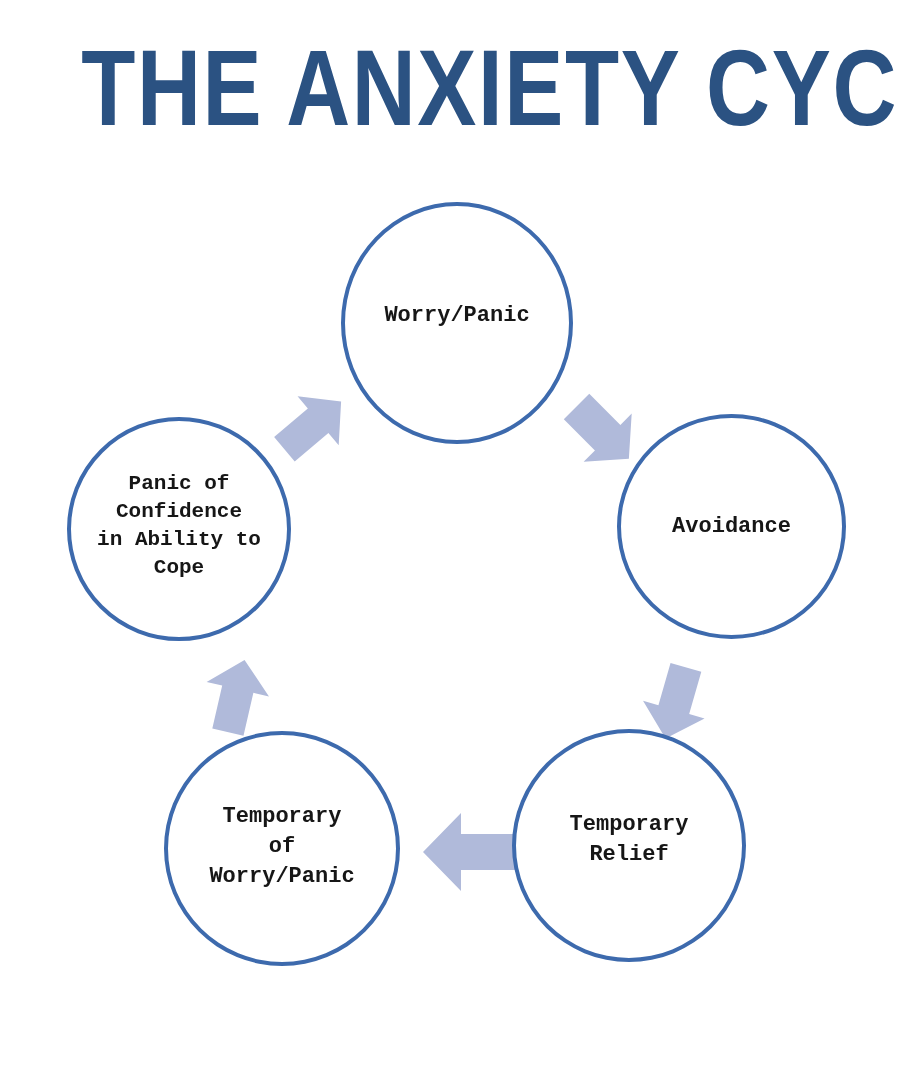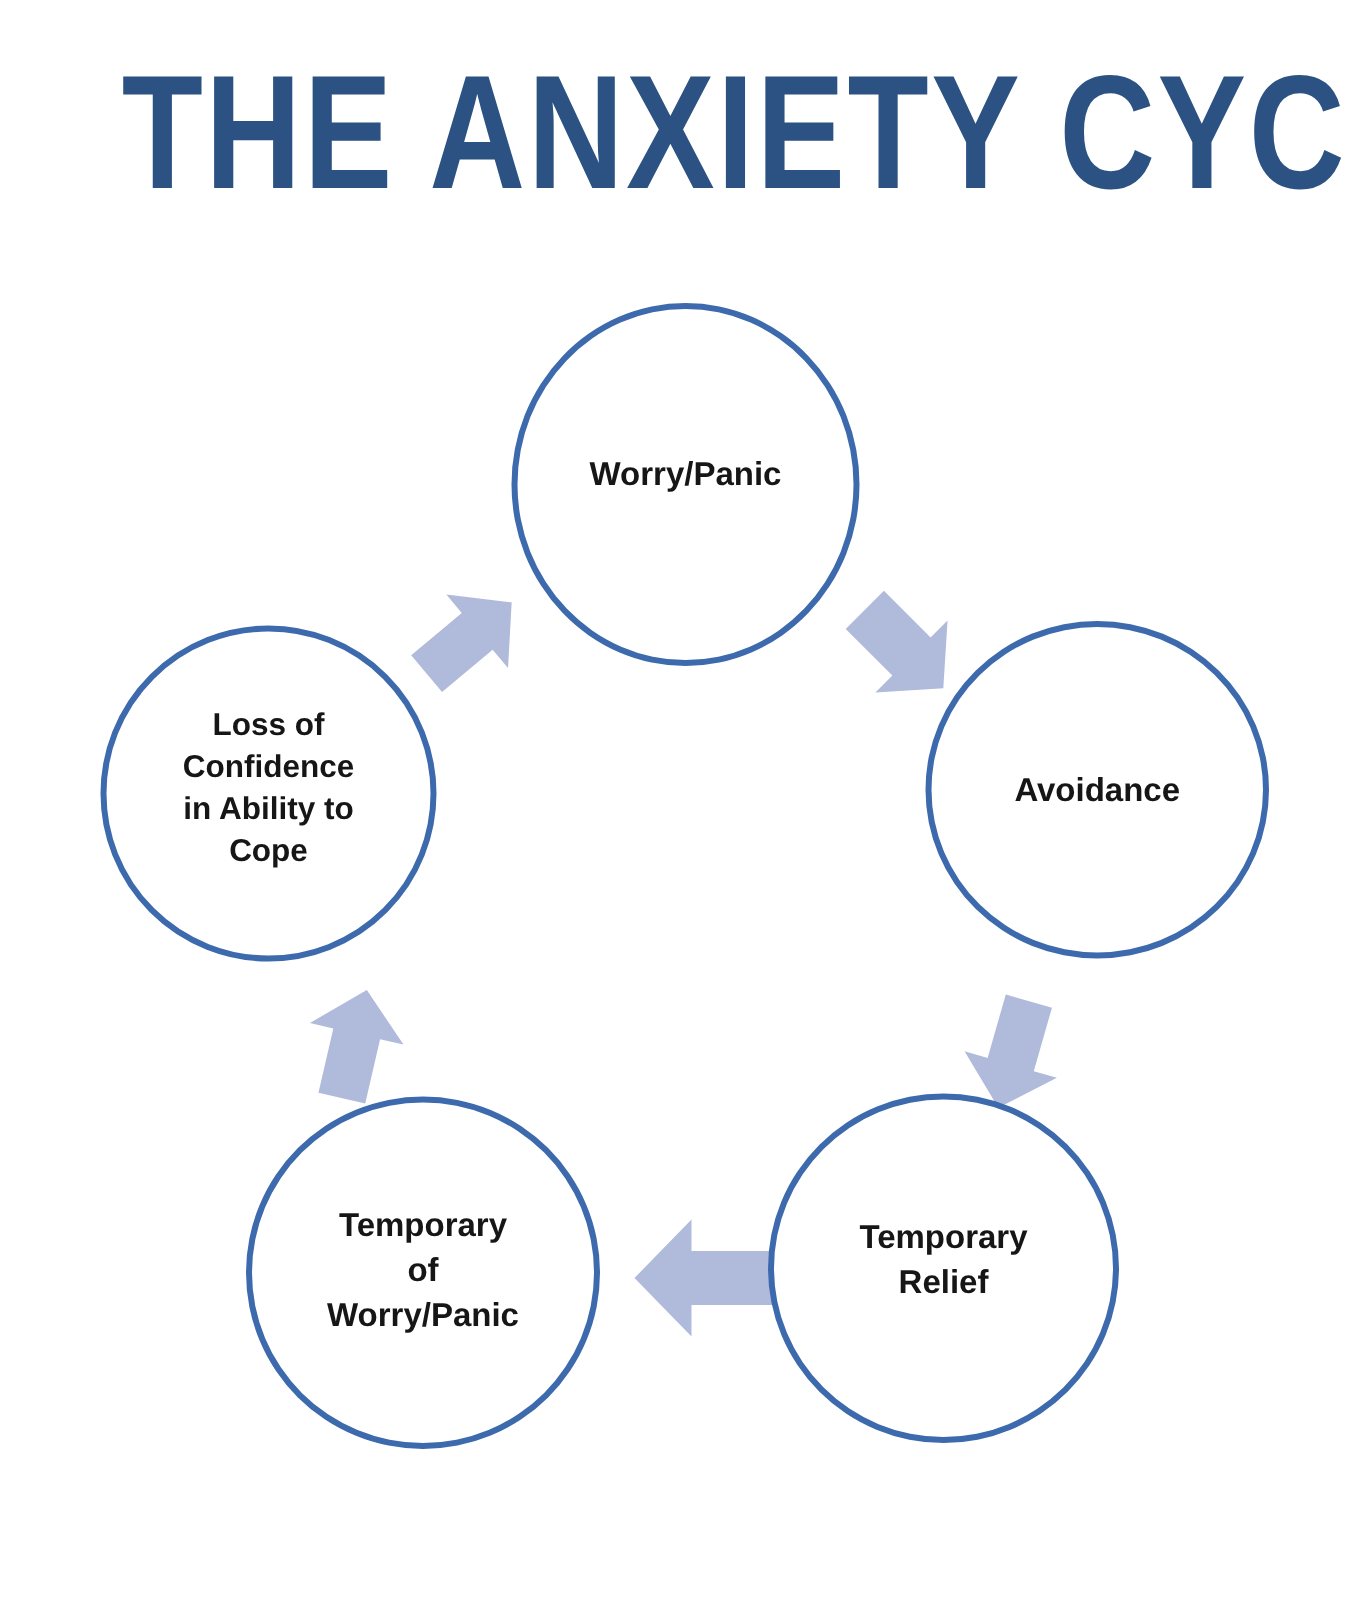--- a/index.html
+++ b/index.html
@@ -50,21 +50,21 @@
     border-radius: 50%;
     border: 4px solid #3d6aad;
     background: #ffffff;
     display: flex;
     align-items: center;
     justify-content: center;
   }
   .node .label {
     text-align: center;
     color: #161616;
-    font-family: Liberation Sans, sans-serif;
+    font-family: Liberation Mono, monospace;
     font-weight: 600;
     font-size: 22px;
     line-height: 30px;
     white-space: pre-line;
     padding: 0 14px;
   }
 
   #node-worry       { left: 341px; top: 202px; width: 232px; height: 242px; }
   #node-worry .label      { transform: translateY(-7px); }
 
@@ -144,19 +144,19 @@
     <div class="label">Avoidance</div>
   </div>
 
   <div class="node" id="node-resurgence">
     <div class="label">Temporary
 of
 Worry/Panic</div>
   </div>
 
   <div class="node" id="node-loss">
-    <div class="label">Loss of
+    <div class="label">Panic of
 Confidence
 in Ability to
 Cope</div>
   </div>
 
 </div>
 
 </body></html>

